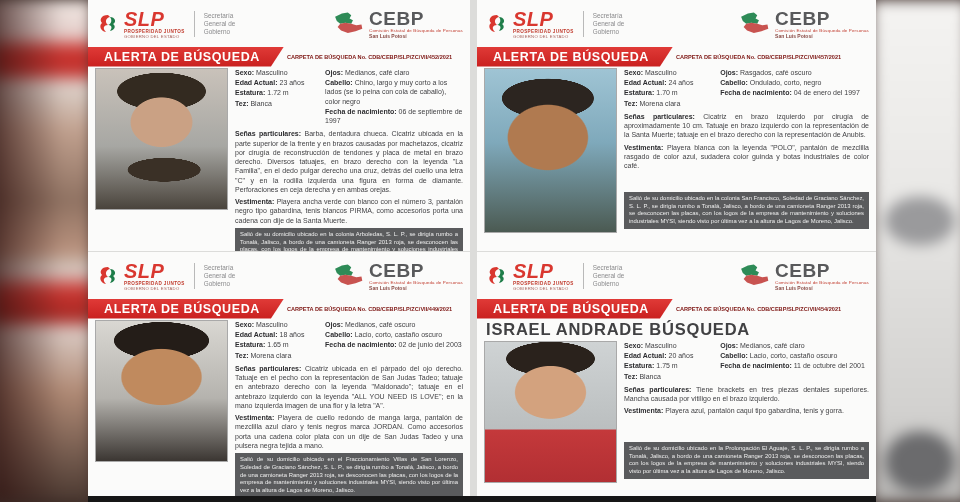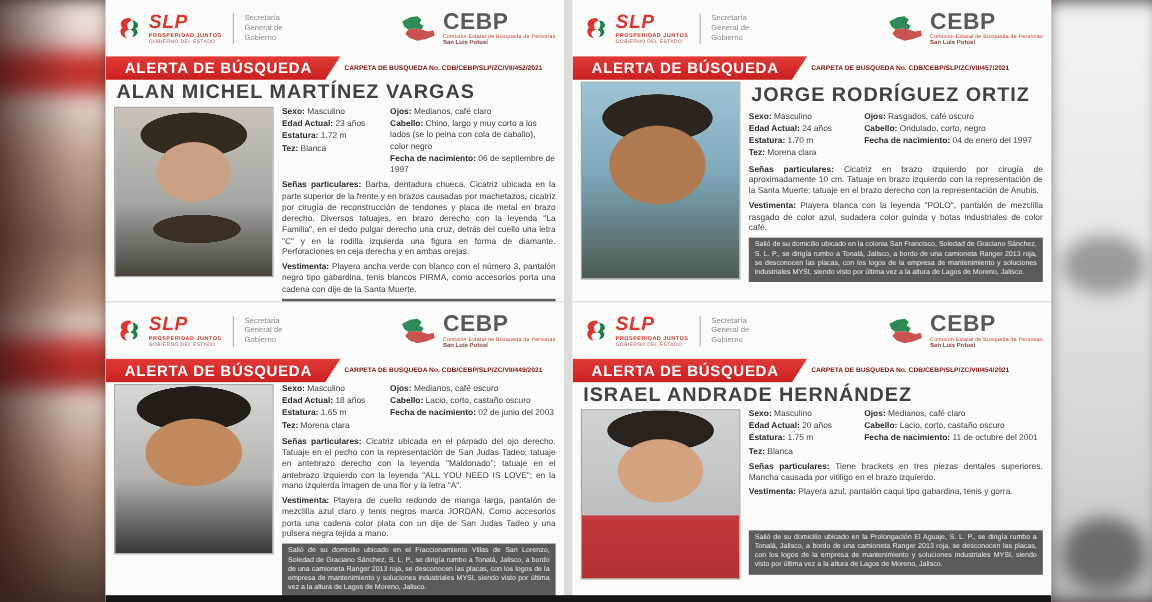--- a/index.html
+++ b/index.html
@@ -22,26 +22,26 @@
   .poster{position:absolute;background:#fbfbfa;box-sizing:border-box;padding:3px 7px 0;overflow:hidden;color:#3f3f42;}
   .p0{left:0;top:0;width:382px;height:251px;}
   .p1{left:389px;top:0;width:399px;height:251px;}
   .p2{left:0;top:252px;width:382px;height:250px;}
   .p3{left:389px;top:252px;width:399px;height:250px;}
 
   
   .p-head{display:flex;justify-content:space-between;align-items:center;height:42px;}
   .slp-logo{display:flex;align-items:center;gap:5px;}
   .slp-block{display:flex;flex-direction:column;line-height:1;}
-  .slp-word{font-size:16px;font-weight:bold;color:#d9372f;letter-spacing:.5px;font-style:italic;}
+  .slp-word{font-size:20px;font-weight:bold;color:#d9372f;letter-spacing:.5px;font-style:italic;}
   .slp-tag{font-size:4.6px;font-weight:bold;color:#c0392b;letter-spacing:.4px;margin-top:1px;}
   .slp-tag2{font-size:4.2px;color:#a8625c;letter-spacing:.3px;}
   .v-div{width:1px;height:26px;background:#b9b9b9;margin:0 4px;}
   .secretary{font-size:6.4px;color:#8a8a8c;line-height:1.25;width:52px;}
-  .cebp-logo{display:flex;align-items:flex-end;gap:5px;}
+  .cebp-logo{display:flex;align-items:center;gap:5px;}
   .cebp-block{display:flex;flex-direction:column;line-height:1;}
   .cebp-word{font-size:19px;font-weight:bold;color:#58595b;letter-spacing:.5px;}
   .cebp-line{font-size:4.4px;color:#c0392b;letter-spacing:.2px;margin-top:1px;}
   .cebp-line2{font-size:5px;color:#8a4b45;font-weight:bold;margin-top:1px;}
 
   
   .banner-row{display:flex;align-items:center;height:21px;margin:1px 0 1px -7px;}
   .ribbon{background:linear-gradient(180deg,#e03a37,#c9201f);color:#fff;font-weight:bold;font-size:12.5px;
     letter-spacing:.6px;padding:3px 24px 3px 16px;white-space:nowrap;
     clip-path:polygon(0 0,100% 0,calc(100% - 13px) 100%,0 100%);
@@ -118,21 +118,20 @@
             <span class="cebp-word">CEBP</span>
             <span class="cebp-line">Comisión Estatal de Búsqueda de Personas</span>
             <span class="cebp-line2">San Luis Potosí</span>
           </div>
         </div>
       </header>
       <div class="banner-row">
         <div class="ribbon">ALERTA DE BÚSQUEDA</div>
         <div class="carpeta">CARPETA DE BÚSQUEDA No. CDB/CEBP/SLP/ZC/VII/452/2021</div>
       </div>
-      <h2 class="p-name">ALAN MICHEL MARTÍNEZ VARGAS</h2>
       <div class="p-body">
         <div class="photo photo-0"></div>
         <div class="p-right">
           <div class="facts">
             <div class="fcol1">
               <div class="fact"><b>Sexo:</b> <span>Masculino</span></div>
               <div class="fact"><b>Edad Actual:</b> <span>23 años</span></div>
               <div class="fact"><b>Estatura:</b> <span>1.72 m</span></div>
               <div class="fact"><b>Tez:</b> <span>Blanca</span></div>
             </div>
@@ -176,21 +175,20 @@
           </div>
         </div>
       </header>
       <div class="banner-row">
         <div class="ribbon">ALERTA DE BÚSQUEDA</div>
         <div class="carpeta">CARPETA DE BÚSQUEDA No. CDB/CEBP/SLP/ZC/VII/457/2021</div>
       </div>
       <div class="p-body">
         <div class="photo photo-1"></div>
         <div class="p-right">
-          <h2 class="p-name">JORGE RODRÍGUEZ ORTIZ</h2>
           <div class="facts">
             <div class="fcol1">
               <div class="fact"><b>Sexo:</b> <span>Masculino</span></div>
               <div class="fact"><b>Edad Actual:</b> <span>24 años</span></div>
               <div class="fact"><b>Estatura:</b> <span>1.70 m</span></div>
               <div class="fact"><b>Tez:</b> <span>Morena clara</span></div>
             </div>
             <div class="fcol2">
               <div class="fact"><b>Ojos:</b> <span>Rasgados, café oscuro</span></div>
               <div class="fact"><b>Cabello:</b> <span>Ondulado, corto, negro</span></div>
@@ -282,21 +280,21 @@
             <span class="cebp-word">CEBP</span>
             <span class="cebp-line">Comisión Estatal de Búsqueda de Personas</span>
             <span class="cebp-line2">San Luis Potosí</span>
           </div>
         </div>
       </header>
       <div class="banner-row">
         <div class="ribbon">ALERTA DE BÚSQUEDA</div>
         <div class="carpeta">CARPETA DE BÚSQUEDA No. CDB/CEBP/SLP/ZC/VII/454/2021</div>
       </div>
-      <h2 class="p-name">ISRAEL ANDRADE HERNÁNDEZ</h2>
+      <h2 class="p-name">ISRAEL ANDRADE BÚSQUEDA</h2>
       <div class="p-body">
         <div class="photo photo-3"></div>
         <div class="p-right">
           <div class="facts">
             <div class="fcol1">
               <div class="fact"><b>Sexo:</b> <span>Masculino</span></div>
               <div class="fact"><b>Edad Actual:</b> <span>20 años</span></div>
               <div class="fact"><b>Estatura:</b> <span>1.75 m</span></div>
               <div class="fact"><b>Tez:</b> <span>Blanca</span></div>
             </div>

